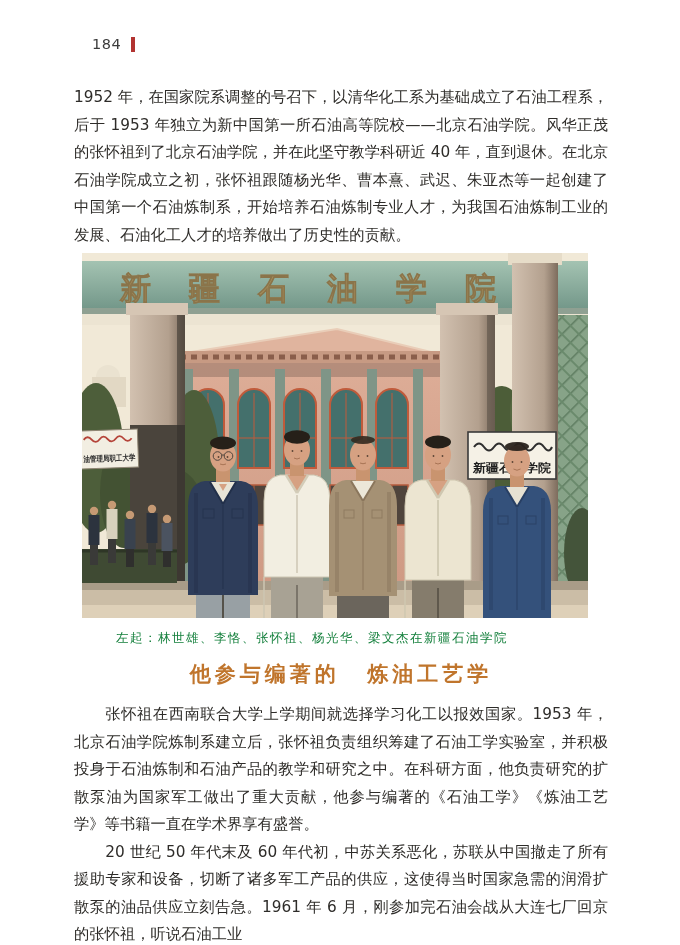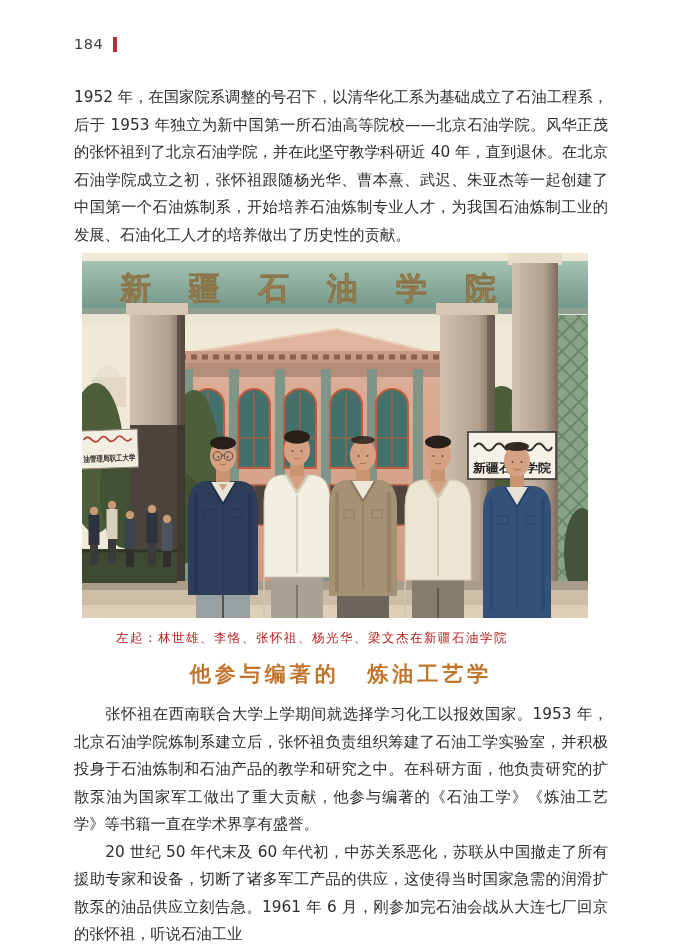--- a/index.html
+++ b/index.html
@@ -1,41 +1,41 @@
 <!DOCTYPE html>
 <html><head>
 <meta charset="utf-8">
 <style>
   html,body{margin:0;padding:0;background:#ffffff;}
   body{width:680px;height:945px;font-family:"DejaVu Sans","Liberation Sans",sans-serif;}
   .page{position:relative;width:680px;height:945px;background:#ffffff;overflow:hidden;}
 
   
-  .hdr{position:absolute;top:36px;left:74px;display:flex;align-items:center;gap:10px;}
+  .hdr{position:absolute;top:36px;left:92px;display:flex;align-items:center;gap:10px;}
   .pagenum{font-size:14.5px;color:#3c3c3c;letter-spacing:.5px;}
   .redbar{width:4px;height:15px;background:#b23331;}
   .logo{display:flex;align-items:flex-end;color:#a53432;font-family:"DejaVu Serif","Liberation Serif",serif;font-weight:bold;line-height:1;}
   .logo .grp{border-bottom:2px solid #a53432;padding-bottom:2px;display:flex;align-items:flex-end;}
   .logo .big{font-size:22px;}
   .logo .small{font-size:15px;padding-bottom:1px;}
   .logo .seal{display:inline-flex;width:20px;height:20px;border-radius:50%;background:#a53432;color:#fff;
     font-size:12px;align-items:center;justify-content:center;margin:0 2px 0 3px;font-weight:bold;}
   .logo .grp2{border-bottom:2px solid #a53432;padding-bottom:2px;margin-left:2px;}
   .logo .circled{display:inline-flex;width:19px;height:19px;border-radius:50%;border:1.6px solid #a53432;
     font-size:11px;align-items:center;justify-content:center;margin-left:3px;}
 
   
   .content{position:absolute;top:84px;left:74px;width:534px;}
   p.body-text{margin:0;font-size:15.3px;line-height:27.5px;color:#2e2c29;text-align:justify;}
   p.indent{text-indent:2.05em;}
 
   figure{margin:4px 0 0 8px;padding:0;width:460px;}
   .photo{width:506px;height:365px;line-height:0;}
   figcaption{line-height:normal;}
-  .caption{margin-top:12px;text-align:center;color:#b91c1c;font-size:12.5px;letter-spacing:1.5px;
+  .caption{margin-top:12px;text-align:center;color:#15803d;font-size:12.5px;letter-spacing:1.5px;
     font-family:"DejaVu Serif","Liberation Serif",serif;}
 
   .section-heading{margin:13px 0 13px;text-align:center;color:#c0752c;font-size:21px;font-weight:bold;
     font-family:"DejaVu Serif","Liberation Serif",serif;letter-spacing:4px;}
   .heading-gap{display:inline-block;width:1.3em;}
 </style>
 </head>
 <body>
 
 <div class="page">

